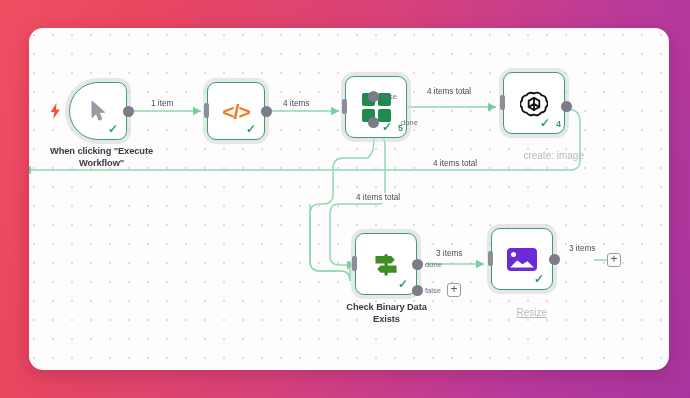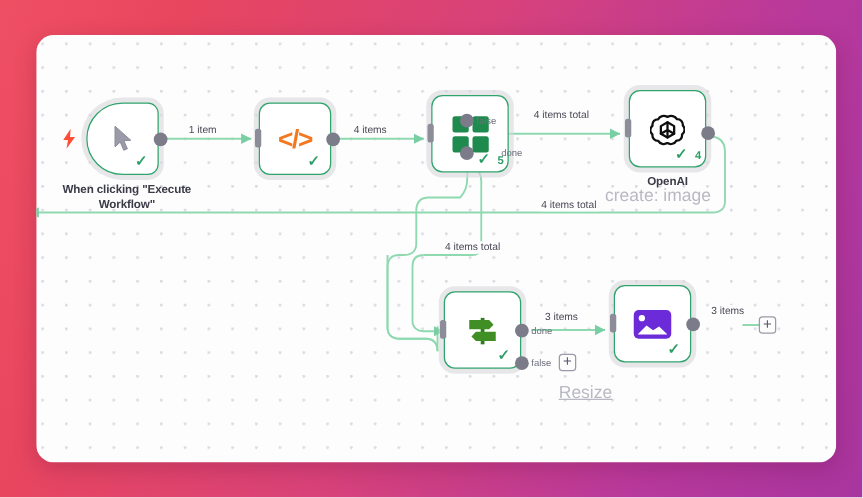--- a/index.html
+++ b/index.html
@@ -42,22 +42,22 @@
     text-align: center;
     font-size: 9.3px;
     font-weight: 700;
     color: #3b3b47;
     line-height: 11.6px;
     letter-spacing: -0.1px;
     white-space: pre-line;
   }
   .node-sub {
     position: absolute;
-    text-align: left;
-    font-size: 14px;
+    text-align: right;
+    font-size: 10px;
     color: #b9b9c3;
     line-height: 10px;
   }
   .tick {
     position: absolute; right: 8px; bottom: 4px;
     color: #2e9e67; font-size: 12px; font-weight: 700; line-height: 1;
   }
   .tick-count {
     position: absolute; right: 3px; bottom: 4px;
     color: #2e9e67; font-size: 9px; font-weight: 700; line-height: 1;
@@ -209,37 +209,38 @@
                    C2.3,12.4 5.3,8.9 9.3,9.2 C11.3,5.5 15.9,4.2 20,6.5 Z"></path>
           <path d="M20,12.6 L27.6,17 L27.6,25.6 L20,30 L12.4,25.6 L12.4,17 Z"></path>
           <path d="M20,12.6 L20,21.3 L27.6,25.6 M20,21.3 L12.4,25.6 M20,21.3 L20,30"></path>
         </g>
       </svg>
       <span class="tick with-count">✓</span>
       <span class="tick-count">4</span>
     </div>
     <div class="in-stub" style="left:471px;top:67px;"></div>
     <div class="out-dot" style="left:532px;top:73px;"></div>
-    <div class="node-caption" style="left:455px;top:112px;width:100px;">OpenAI</div>
     <div class="node-sub" style="left:455px;top:123px;width:100px;">create: image</div>
 
     <div class="node" style="left:326px;top:205px;width:62px;height:62px;">
       <svg width="30" height="30" viewBox="0 0 34 34">
         <rect x="15.4" y="6" width="3.4" height="24" fill="#2e7d1f"></rect>
         <path d="M5,8 L23,8 L27,12.2 L23,16.4 L5,16.4 Z" fill="#3f8f24"></path>
         <path d="M29,18.6 L11,18.6 L7,22.8 L11,27 L29,27 Z" fill="#3f8f24"></path>
       </svg>
       <span class="tick">✓</span>
     </div>
     <div class="in-stub" style="left:323px;top:228px;"></div>
     <div class="out-dot" style="left:383px;top:231px;"></div>
     <div class="out-dot" style="left:383px;top:257px;"></div>
     <div class="port-label" style="left:396px;top:232px;">done</div>
     <div class="port-label" style="left:396px;top:258px;">false</div>
     <div class="plus-btn" style="left:418px;top:255px;">+</div>
+    <div class="node-caption" style="left:300px;top:274px;width:115px;">Check Binary Data
+Exists</div>
 
     <div class="node" style="left:462px;top:200px;width:62px;height:62px;">
       <span class="img-ico"></span>
       <span class="tick">✓</span>
     </div>
     <div class="in-stub" style="left:459px;top:223px;"></div>
     <div class="out-dot" style="left:520px;top:226px;"></div>
     <div class="node-sub" style="left:418px;top:280px;width:100px;text-decoration:underline;">Resize</div>
     <div class="plus-btn" style="left:578px;top:225px;">+</div>
 

